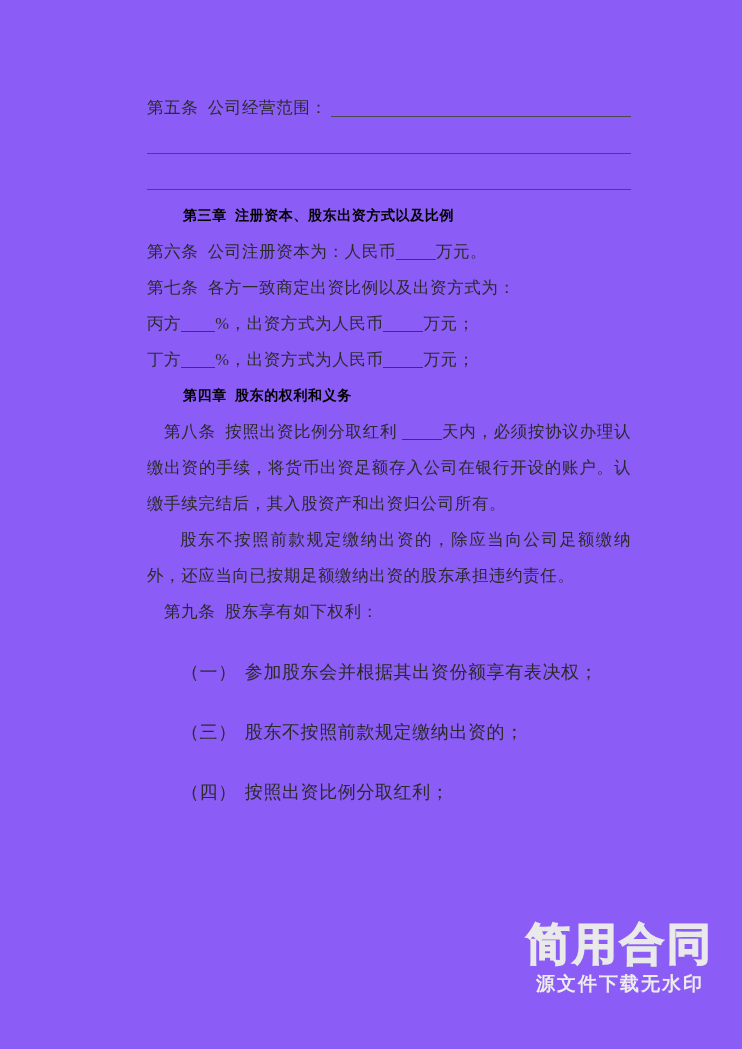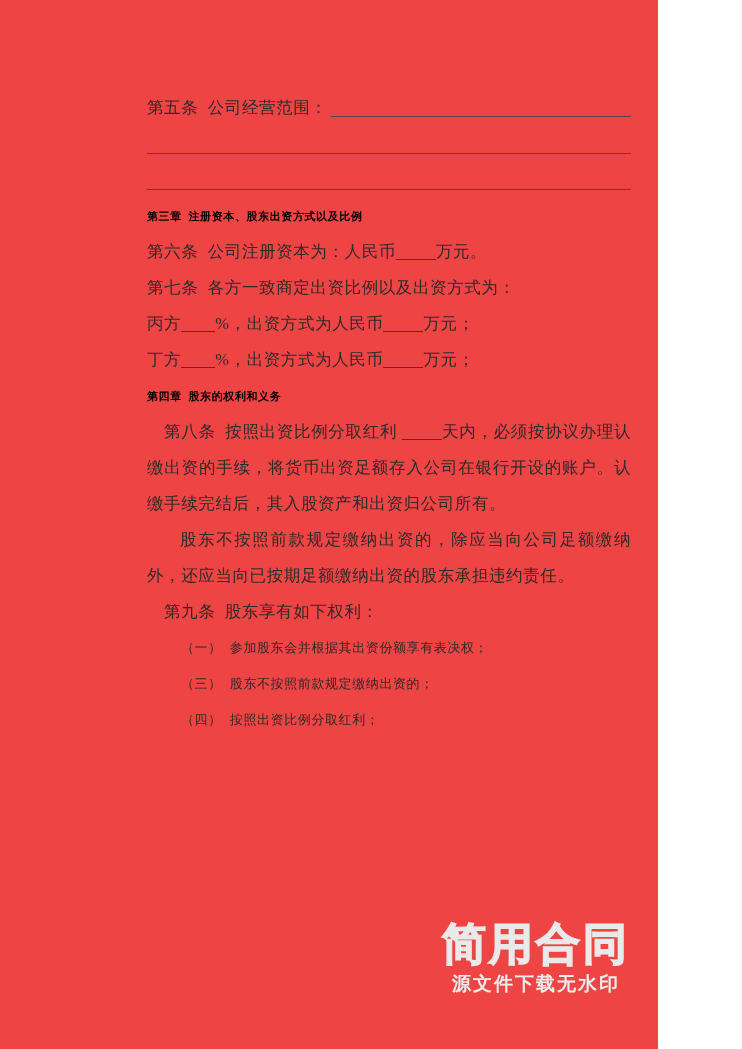--- a/index.html
+++ b/index.html
@@ -7,23 +7,23 @@
     margin: 0;
     padding: 0;
     background: #ffffff;
   }
   body {
     font-family: "Liberation Serif", "DejaVu Serif", serif;
     color: #000000;
   }
   .page {
     position: relative;
-    width: 658px;
+    width: 742px;
     height: 1049px;
-    background: #ef4444;
+    background: #8b5cf6;
     overflow: hidden;
     box-sizing: border-box;
   }
   .content {
     position: absolute;
     left: 147px;
     top: 90px;
     width: 484px;
   }
 
@@ -37,26 +37,27 @@
   }
   .para {
     font-size: 16.5px;
     line-height: 36px;
     color: #2b2b2b;
     letter-spacing: 0.6px;
     text-align: justify;
     text-justify: inter-ideograph;
   }
   .heading {
-    font-size: 11px;
+    font-size: 14px;
     line-height: 36px;
     font-weight: bold;
     color: #000000;
     letter-spacing: 0.6px;
     white-space: nowrap;
+    margin-left: 36px;
   }
   .indent-1 {
     text-indent: 17px;
   }
   .indent-2 {
     text-indent: 33px;
     font-family: Liberation Serif, serif;
   }
 
   
@@ -86,26 +87,27 @@
     vertical-align: -4px;
     margin-left: 4px;
   }
   .rule-full {
     left: 0;
     right: 0;
   }
 
   
   .item {
-    font-size: 13px;
+    font-size: 18px;
     line-height: 36px;
     color: #2b2b2b;
     letter-spacing: 0.6px;
     white-space: nowrap;
     text-indent: 17px;
+    margin-top: 24px;
   }
   .item-num {
     display: inline-block;
     margin-right: 8px;
   }
 
   
   .watermark {
     position: absolute;
     right: 28px;

